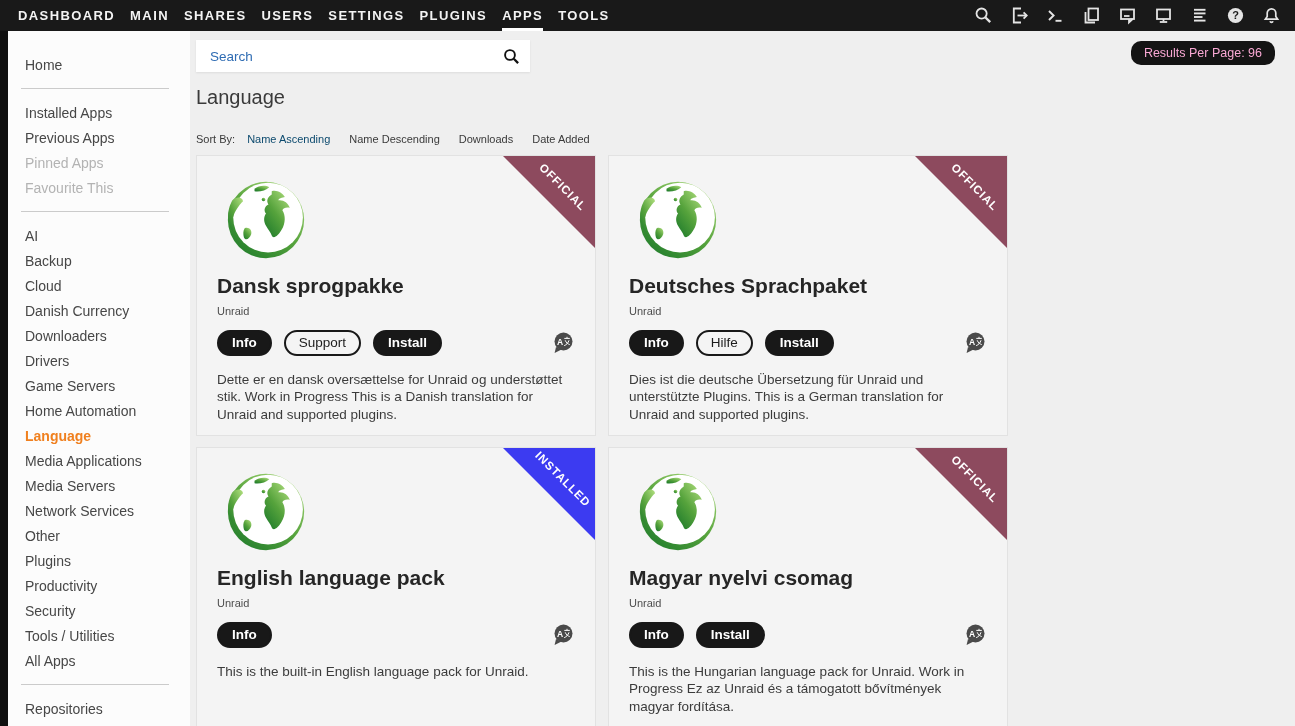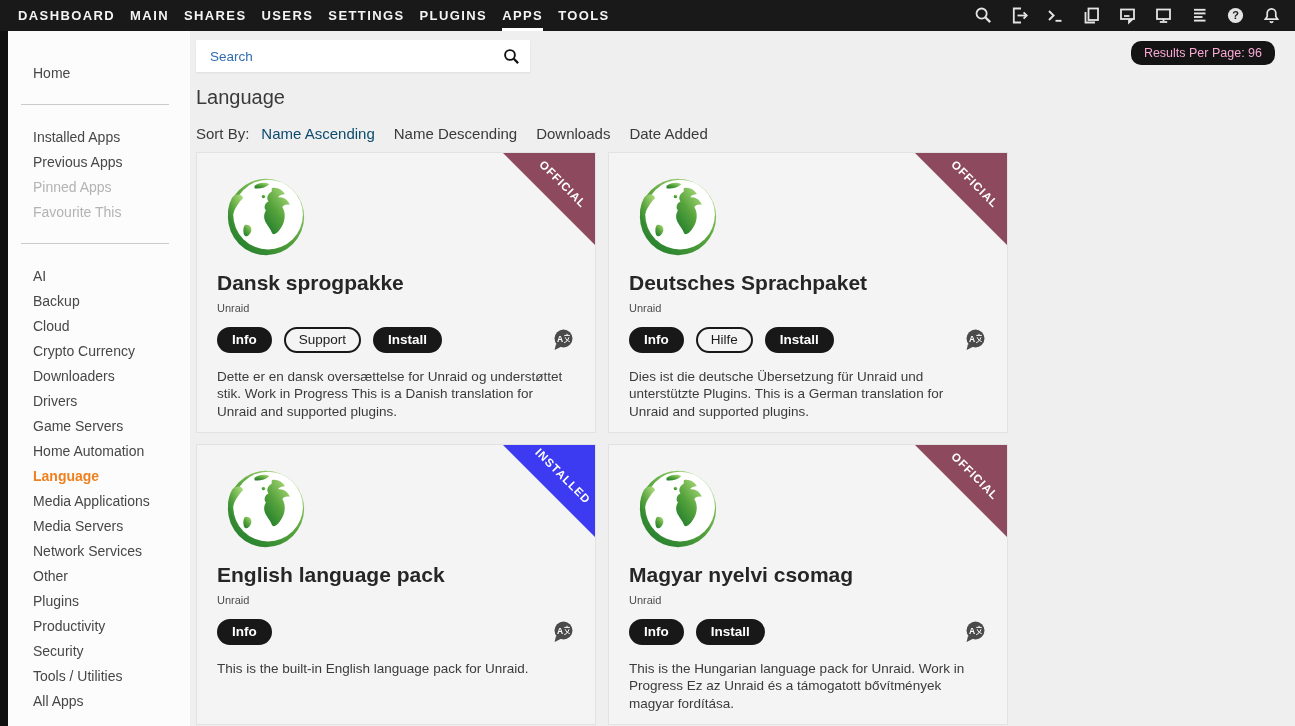--- a/index.html
+++ b/index.html
@@ -18,37 +18,37 @@
   .nav-item.active{border-bottom-color:#ffffff}
   .nav-icons{margin-left:auto;display:flex;gap:17px;align-items:center}
   .nav-icon{width:19px;height:19px;display:block;cursor:pointer}
   .nav-icon svg{display:block}
   
   .left-strip{position:absolute;left:0;top:31px;bottom:0;width:8px;background:#101010;z-index:10}
   .sidebar{position:absolute;left:8px;top:31px;bottom:0;width:182px;background:#fcfcfc;
     box-sizing:border-box;padding:10px 0 0 13px;z-index:5}
   .side-group{padding:7px 0;margin-right:21px}
   .side-group + .side-group{border-top:1px solid #cbcbcb}
-  .side-group ul{list-style:none;margin:12px;padding:0}
+  .side-group ul{list-style:none;margin:4px;padding:0}
   .side-item{height:25px;display:flex;align-items:center;font-size:14px;color:#474747;
     cursor:pointer;white-space:nowrap}
   .side-item.disabled{color:#b3b3b3}
   .side-item.active{color:#f0801f;font-weight:700}
   
   .main{position:absolute;left:190px;top:31px;right:0;bottom:0;background:#efefef;
     padding:9px 8px 0 6px;box-sizing:border-box;overflow:hidden}
   .searchbox{width:334px;height:32px;background:#ffffff;display:flex;align-items:center;
     padding:0 10px 0 12px;box-sizing:border-box;box-shadow:0 1px 2px rgba(0,0,0,.08)}
   .searchbox input{border:0;outline:0;flex:1;font-size:13.5px;color:#2f6cb3;
     background:transparent;font-family:inherit}
   .searchbox input::placeholder{color:#2f6cb3;opacity:1}
   .results-pill{position:absolute;top:10px;right:20px;background:#141414;color:#f9a8d4;
     font-size:12.5px;padding:5px 13px;border-radius:10px;cursor:pointer;white-space:nowrap}
   .page-title{margin:14px 0 0;font-size:20px;font-weight:400;color:#3a3a3a}
-  .sortrow{margin-top:16px;display:flex;gap:19px;align-items:center;font-size:15px;color:#3a3a3a}
+  .sortrow{margin-top:24px;display:flex;gap:19px;align-items:center;font-size:11px;color:#3a3a3a}
   .sort-label{margin-right:-7px}
   .sort-link{color:#3a3a3a;text-decoration:none;cursor:pointer;white-space:nowrap}
   .sort-link.active{color:#0c4a6e}
   
   .cards{margin-top:10px;display:grid;grid-template-columns:400px 400px;gap:11px 12px}
   .card{position:relative;height:281px;background:#f4f4f4;border:1px solid #e2e2e2;
     box-sizing:border-box;padding:23px 20px 0;overflow:hidden}
   .globe{width:82px;height:82px;margin-left:8px;display:block}
   .app-title{margin:13px 0 0;font-size:21px;font-weight:700;color:#262626}
   .repo{margin-top:7px;font-size:11px;color:#4d4d4d}
@@ -211,21 +211,21 @@
 
             <li class="side-item">
             <span>Backup</span>
           </li>
 
             <li class="side-item">
             <span>Cloud</span>
           </li>
 
             <li class="side-item">
-            <span>Crypto Currency</span>
+            <span>Danish Currency</span>
           </li>
 
             <li class="side-item">
             <span>Downloaders</span>
           </li>
 
             <li class="side-item">
             <span>Drivers</span>
           </li>
 

